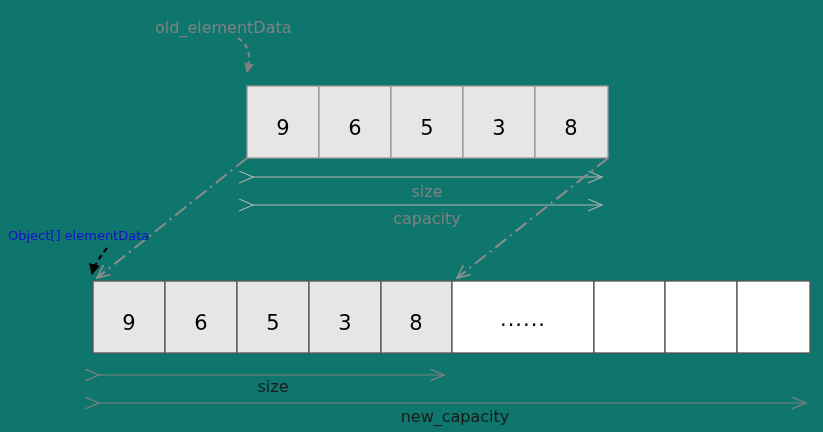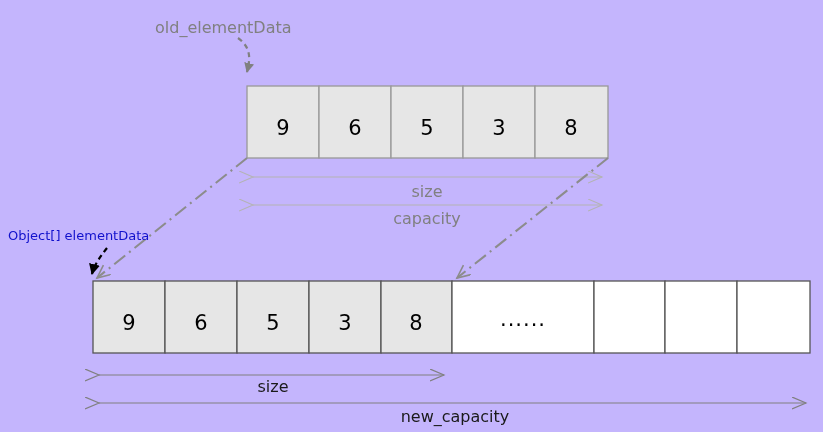--- a/index.html
+++ b/index.html
@@ -7,21 +7,21 @@
     padding: 0;
     background: #ffffff;
   }
   body {
     font-family: "DejaVu Sans", "Liberation Sans", sans-serif;
   }
   #canvas {
     position: relative;
     width: 823px;
     height: 432px;
-    background: #c4b5fd;
+    background: #0f766e;
     overflow: hidden;
   }
   svg.layer {
     position: absolute;
     left: 0;
     top: 0;
     width: 823px;
     height: 432px;
   }
   .cell-text {

